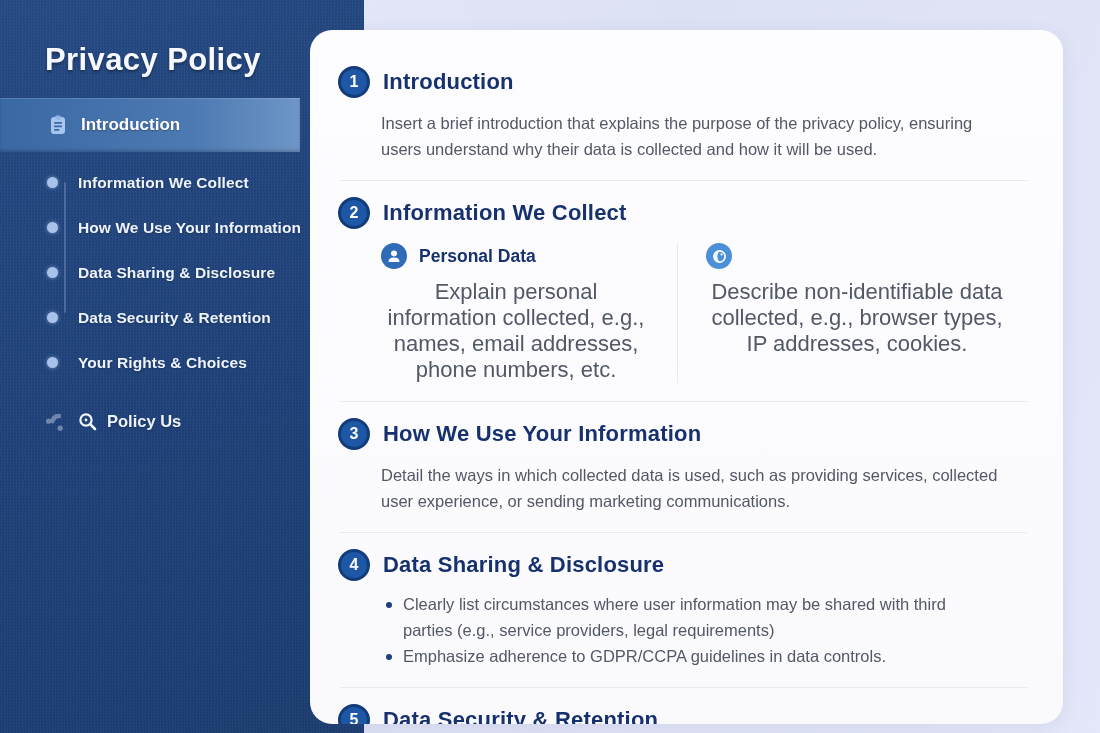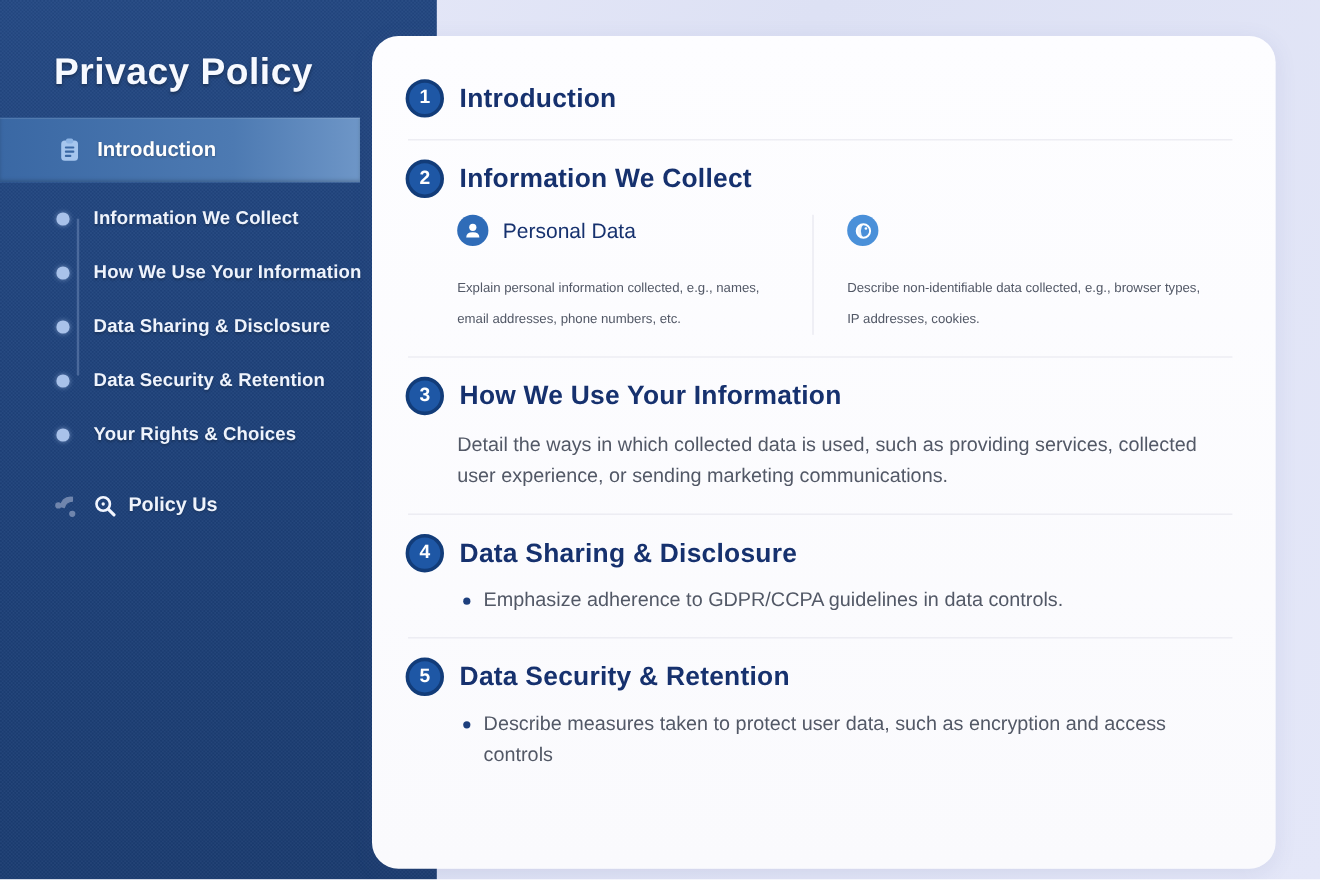--- a/index.html
+++ b/index.html
@@ -106,23 +106,23 @@
   .col-left  { width: 296px; padding-right: 26px; }
   .col-right { padding-left: 28px; width: 330px; }
   .col-divider { width: 1px; background: #e7e7ef; align-self: stretch; }
   .col-header { display: flex; align-items: center; gap: 12px; }
   .col-icon {
     width: 26px; height: 26px; border-radius: 50%;
     display: flex; align-items: center; justify-content: center;
   }
   .col-icon.personal { background: #2f6cb8; }
   .col-icon.nonpersonal { background: #4a90d9; }
-  .col-title { font-size: 17.5px; font-weight: 400; color: #16316e; }
+  .col-title { font-size: 17.5px; font-weight: 700; color: #16316e; }
   .col-body {
-    margin-top: 22px; font-size: 11px; line-height: 26px; color: #525866;
+    margin-top: 10px; font-size: 22px; line-height: 26px; color: #525866; text-align: center;
   }
 
   
   .bullets { margin: 10px 0 0 46px; max-width: 604px; list-style: none; }
   .bullets li {
     position: relative; padding-left: 19px;
     font-size: 16.5px; line-height: 26px; color: #525866;
   }
   .bullets li::before {
     content: ""; position: absolute; left: 2px; top: 10.5px;
@@ -196,20 +196,21 @@
     </nav>
   </aside>
 
   <main class="card">
 
     <section>
       <div class="section-header">
         <span class="num-badge">1</span>
         <h2 class="section-title">Introduction</h2>
       </div>
+      <p class="section-body">Insert a brief introduction that explains the purpose of the privacy policy, ensuring users understand why their data is collected and how it will be used.</p>
     </section>
 
     <div class="divider"></div>
 
     <section>
       <div class="section-header">
         <span class="num-badge">2</span>
         <h2 class="section-title">Information We Collect</h2>
       </div>
       <div class="columns">
@@ -252,20 +253,21 @@
     </section>
 
     <div class="divider"></div>
 
     <section>
       <div class="section-header">
         <span class="num-badge">4</span>
         <h2 class="section-title">Data Sharing &amp; Disclosure</h2>
       </div>
       <ul class="bullets">
+        <li>Clearly list circumstances where user information may be shared with third parties (e.g., service providers, legal requirements)</li>
         <li>Emphasize adherence to GDPR/CCPA guidelines in data controls.</li>
       </ul>
     </section>
 
     <div class="divider"></div>
 
     <section>
       <div class="section-header">
         <span class="num-badge">5</span>
         <h2 class="section-title">Data Security &amp; Retention</h2>

